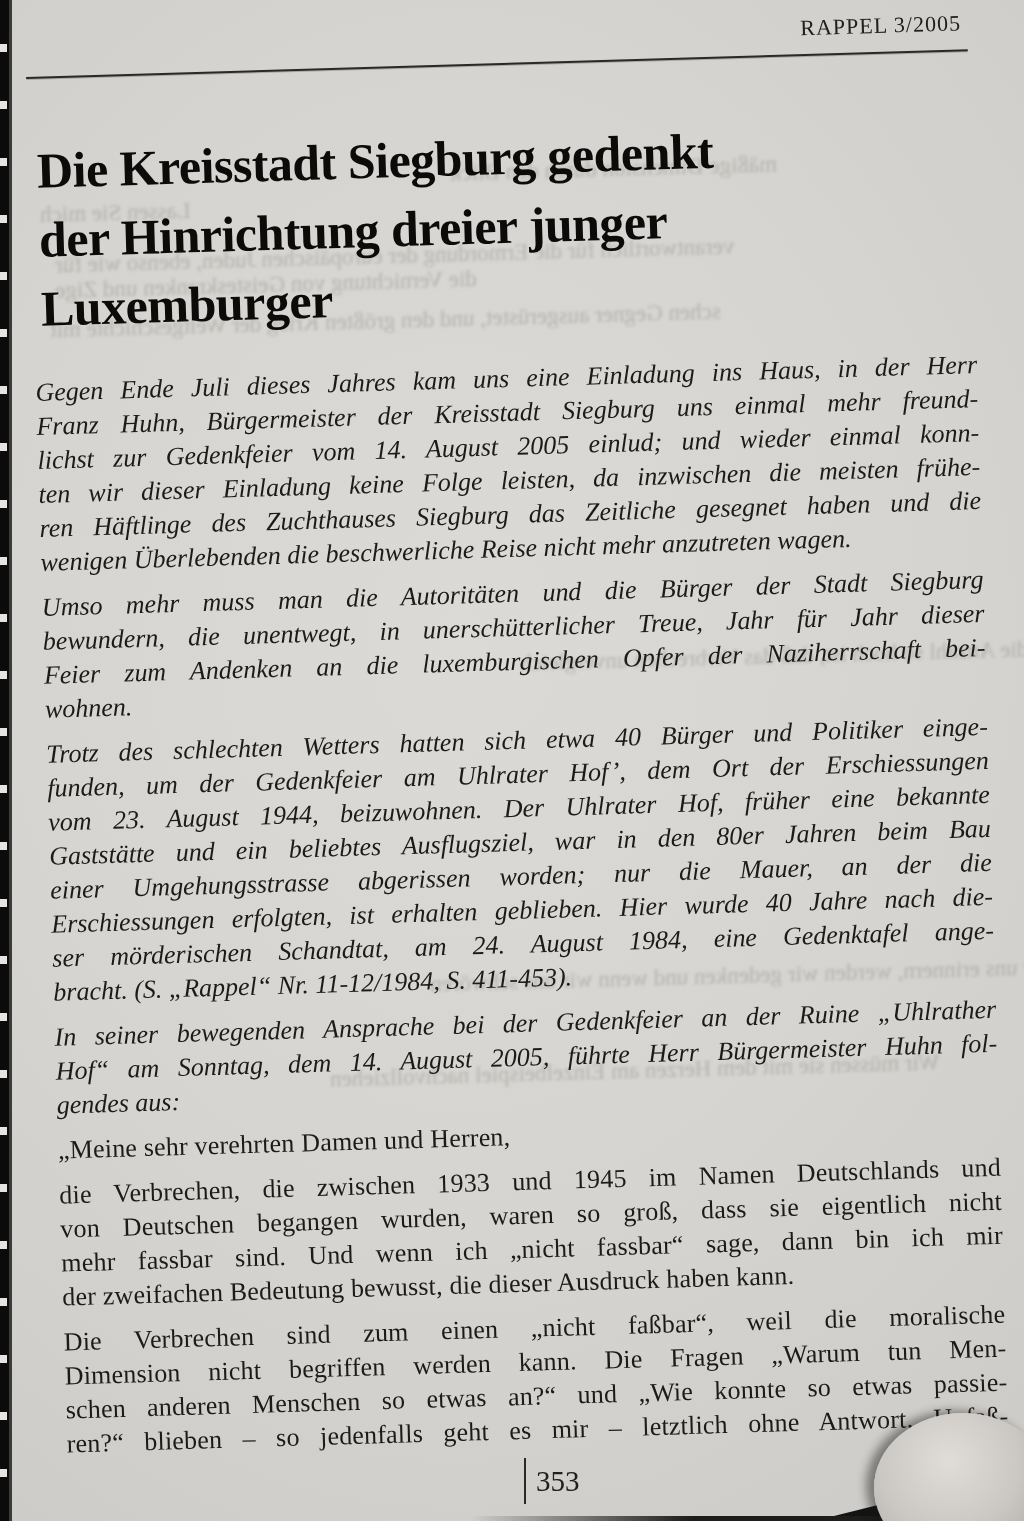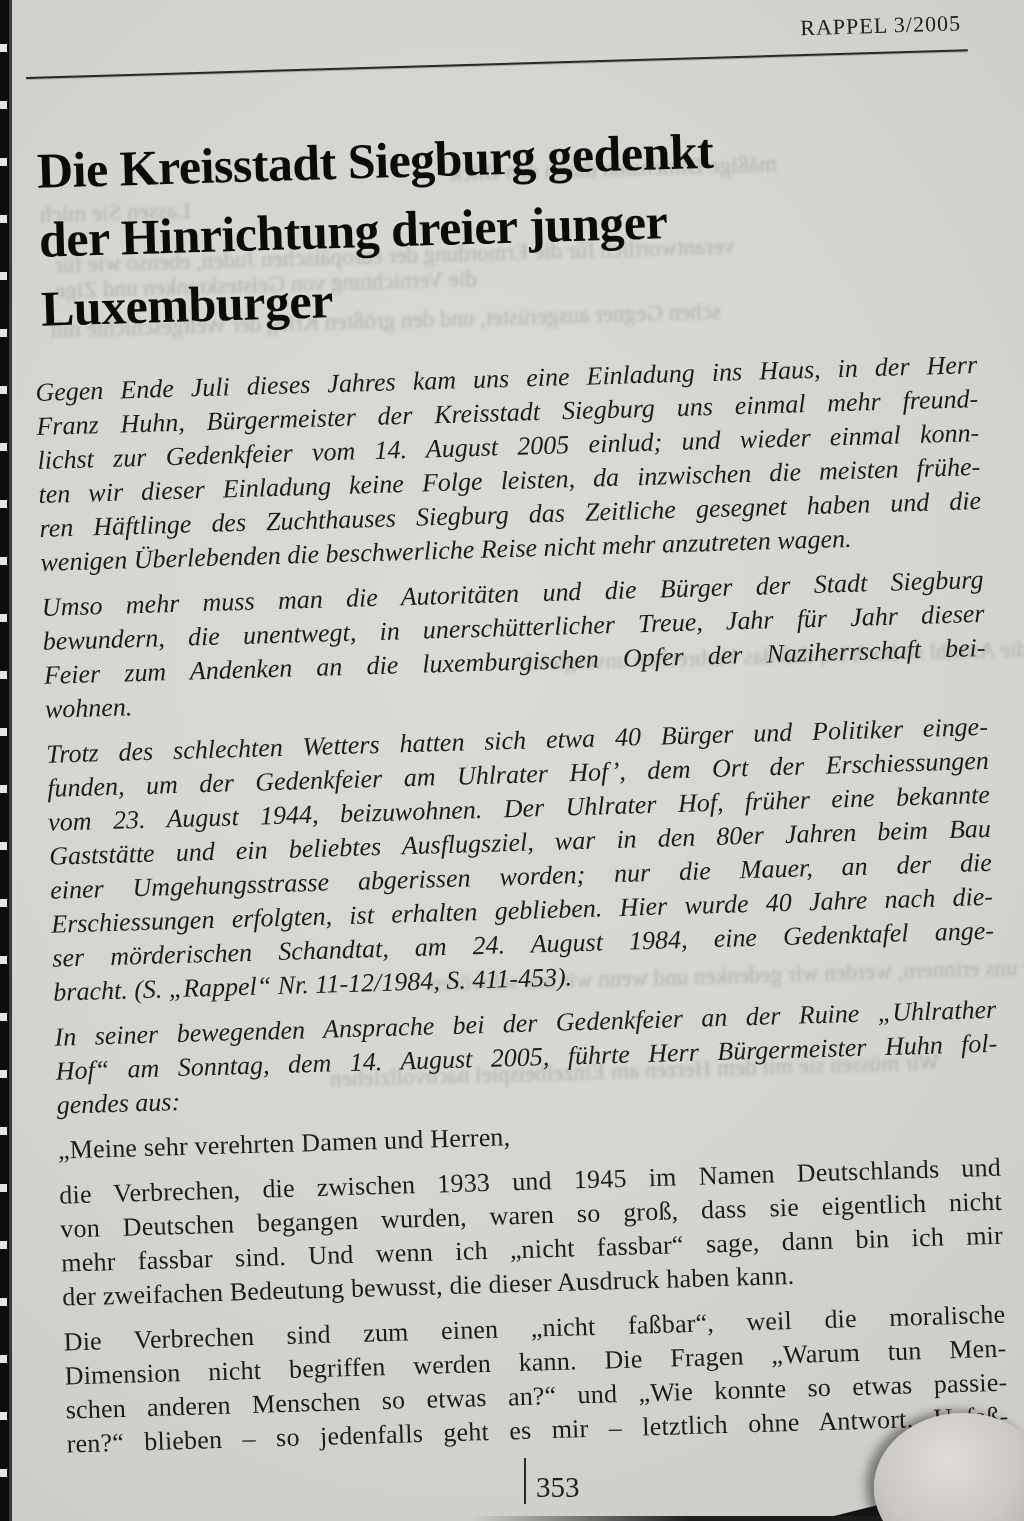--- a/index.html
+++ b/index.html
@@ -69,21 +69,21 @@
   #bleed .bleed-line:nth-child(2){top:200px;left:40px;}
   #bleed .bleed-line:nth-child(3){top:243px;left:55px;}
   #bleed .bleed-line:nth-child(4){top:272px;left:55px;}
   #bleed .bleed-line:nth-child(5){top:308px;left:50px;}
   #bleed .bleed-line:nth-child(6){top:642px;left:520px;}
   #bleed .bleed-line:nth-child(7){top:962px;left:430px;}
   #bleed .bleed-line:nth-child(8){top:1058px;left:330px;}
   
   #folio{
     position:absolute;top:1458px;left:524px;
-    display:flex;align-items:flex-end;gap:10px;
+    display:flex;align-items:center;gap:10px;
     font-size:29px;color:#21201e;
   }
   #folio .bar{width:2px;height:46px;background:#2a2927;}
   
   #corner-dark{
     position:absolute;right:0;bottom:0;width:210px;height:64px;
     background:#141413;
     clip-path:polygon(0 100%,100% 18%,100% 100%);
   }
   #bottom-sliver{

